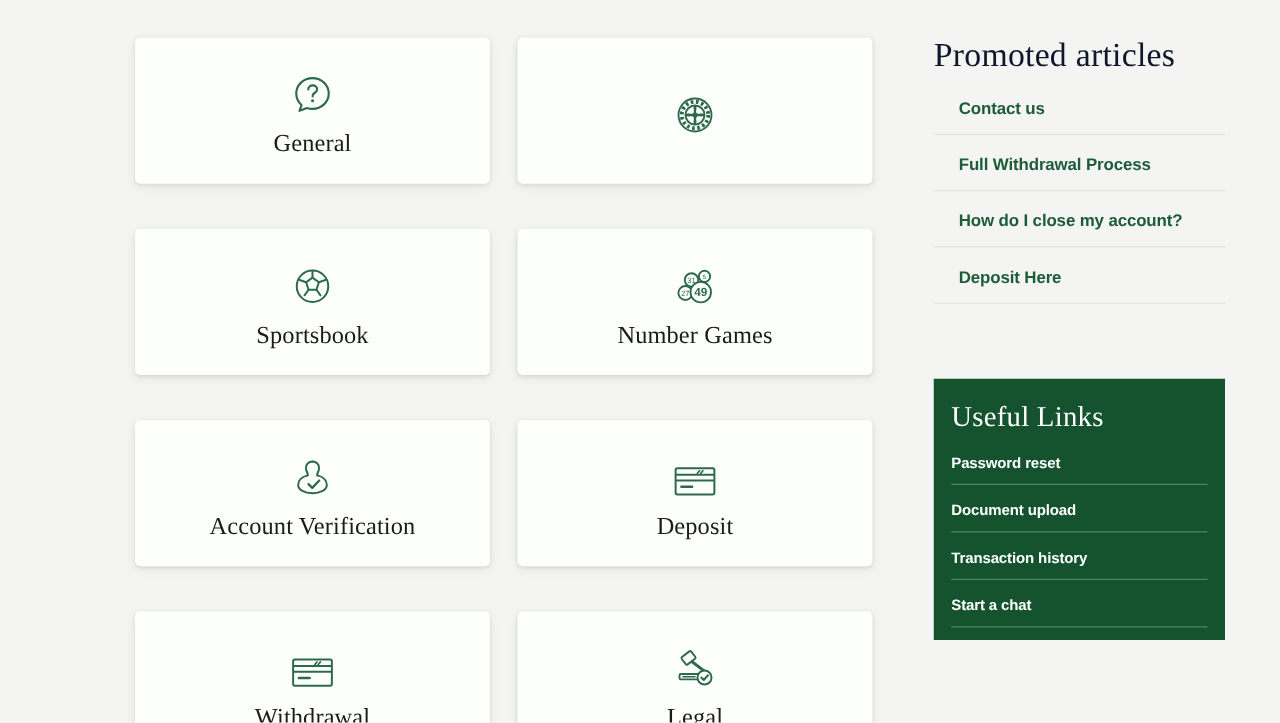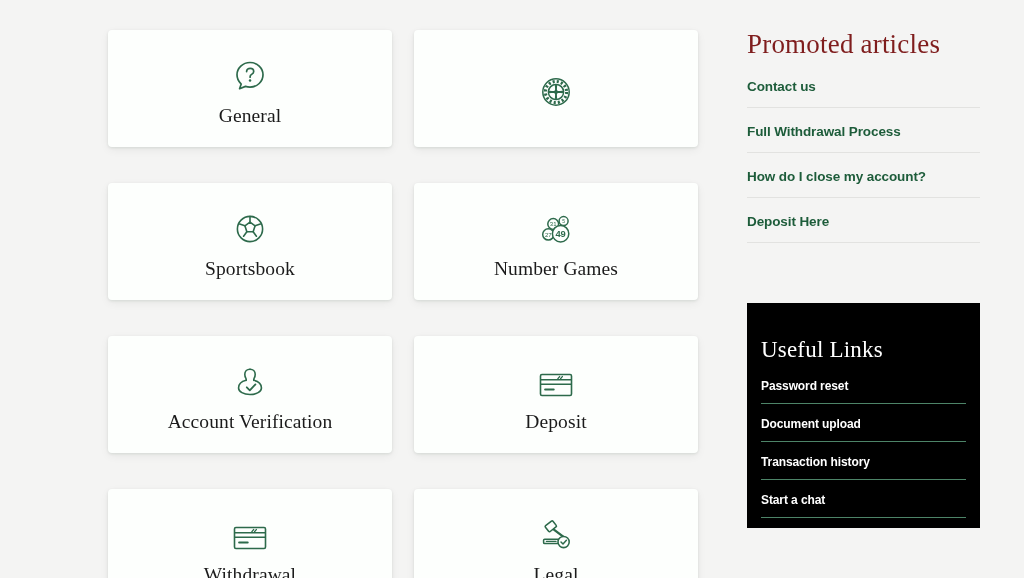--- a/index.html
+++ b/index.html
@@ -72,53 +72,54 @@
     position: absolute;
     left: 747px;
     top: 28px;
     width: 233px;
   }
 
   .sidebar-title {
     font-family: "Liberation Serif", serif;
     font-size: 27px;
     line-height: 1.2;
-    color: #7f1d1d;
+    color: #0f172a;
     font-weight: 400;
     letter-spacing: 0.2px;
     margin-bottom: 14px;
   }
 
   .promoted-list { list-style: none; }
 
   .promoted-item {
     border-bottom: 1px solid #e2e2e0;
   }
 
   .promoted-link {
     display: block;
     padding: 5px 0 13px 0;
     font-size: 13.5px;
     font-weight: bold;
     color: #1d5c3a;
     text-decoration: none;
     letter-spacing: -0.1px;
     cursor: pointer;
+    margin-left: 20px;
   }
 
   .promoted-item + .promoted-item .promoted-link { padding-top: 16px; }
 
   
   .useful-links {
     position: absolute;
     left: 747px;
     top: 303px;
     width: 233px;
-    background: #000000;
-    padding: 33px 14px 10px 14px;
+    background: #14532d;
+    padding: 17px 14px 10px 14px;
   }
 
   .useful-title {
     font-family: "Liberation Serif", serif;
     font-size: 23px;
     line-height: 1.2;
     color: #ffffff;
     font-weight: 400;
     letter-spacing: 0.2px;
     margin-bottom: 12px;

